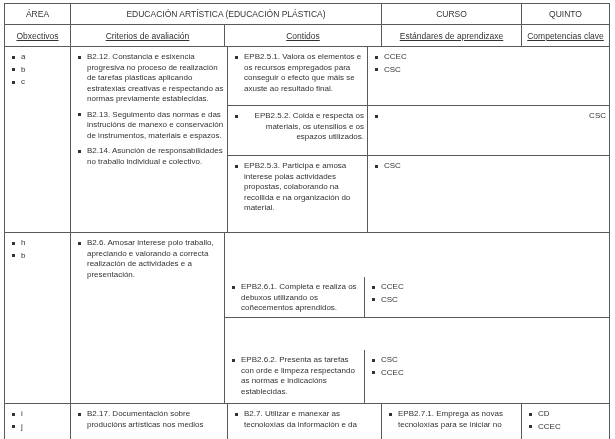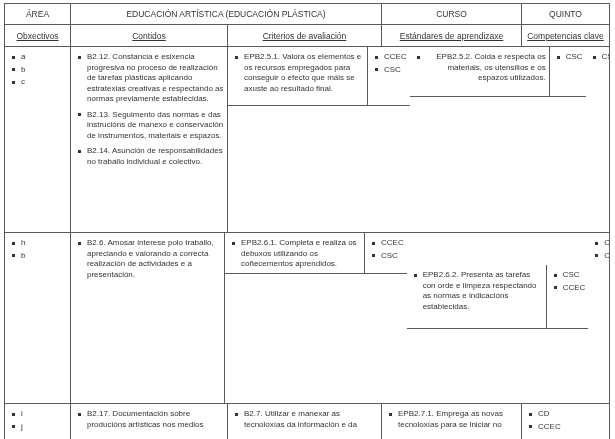--- a/index.html
+++ b/index.html
@@ -18,31 +18,31 @@
   .row{display:flex;box-sizing:border-box;border-bottom:1px solid var(--border,#5a5a5a);}
   .row.last-row{border-bottom:none;}
   .cell{box-sizing:border-box;border-right:1px solid var(--border,#5a5a5a);overflow:hidden;}
   .cell.last{border-right:none;}
   .w1{width:66px;flex:none;}
   .w2{width:157px;flex:none;}
   .w23{width:311px;flex:none;}
   .w3{width:154px;flex:none;}
   .w4{width:140px;flex:none;}
   .w5{flex:1;}
-  .c45{flex:1;display:flex;flex-direction:row;overflow:hidden;}
+  .c45{flex:1;display:flex;flex-direction:column;overflow:hidden;}
   .subrow{display:flex;box-sizing:border-box;border-bottom:1px solid var(--border,#5a5a5a);overflow:hidden;}
   .subrow.s-last{flex:1;border-bottom:none;}
   .h1{height:21px;}
   .h2{height:22px;text-decoration:underline;}
   .r1{height:186px;}
   .r2{height:171px;}
   .r3{height:90px;}
   .s-r1-1{height:59px;flex:none;}
   .s-r1-2{height:50px;flex:none;text-align:right;}
-  .s-r2-1{height:41px;flex:none;}
+  .s-r2-1{height:41px;flex:none;margin-top:44px;}
   .s-r2-2{height:64px;flex:none;margin-top:32px;}
   .hc{
     display:flex;align-items:center;justify-content:center;
     font-size:8.5px;text-align:center;line-height:10px;
   }
   .body-cell{padding:5px 3px 4px 6px;font-size:8px;line-height:10.5px;}
   ul{margin:0;padding:0;list-style:none;}
   li{position:relative;padding-left:10px;margin-bottom:5px;}
   li::before{
     content:"";position:absolute;left:1px;top:3.5px;width:3px;height:3px;
@@ -57,22 +57,22 @@
 
   <div class="row h1">
     <div class="cell w1 hc">ÁREA</div>
     <div class="cell w23 hc">EDUCACIÓN ARTÍSTICA (EDUCACIÓN PLÁSTICA)</div>
     <div class="cell w4 hc">CURSO</div>
     <div class="cell w5 hc last">QUINTO</div>
   </div>
 
   <div class="row h2">
     <div class="cell w1 hc">Obxectivos</div>
+    <div class="cell w3 hc">Criterios de avaliación</div>
     <div class="cell w2 hc">Contidos</div>
-    <div class="cell w3 hc">Criterios de avaliación</div>
     <div class="cell w4 hc">Estándares de aprendizaxe</div>
     <div class="cell w5 hc last">Competencias clave</div>
   </div>
 
   <div class="row r1">
     <div class="cell w1 body-cell">
       <ul class="obx">
         <li>a</li>
         <li>b</li>
         <li>c</li>
@@ -105,20 +105,25 @@
               <li>EPB2.5.2. Coida e respecta os materiais, os utensilios e os espazos utilizados.</li>
             </ul>
         </div>
         <div class="cell w5 last body-cell">
           <ul class="comp">
             <li>CSC</li>
           </ul>
         </div>
       </div>
       <div class="subrow s-last">
+        <div class="cell w4 body-cell">
+          <ul>
+              <li>EPB2.5.3. Participa e amosa interese polas actividades propostas, colaborando na recollida e na organización do material.</li>
+            </ul>
+        </div>
         <div class="cell w5 last body-cell">
           <ul class="comp">
             <li>CSC</li>
           </ul>
         </div>
       </div>
     </div>
   </div>
 
   <div class="row r2">

